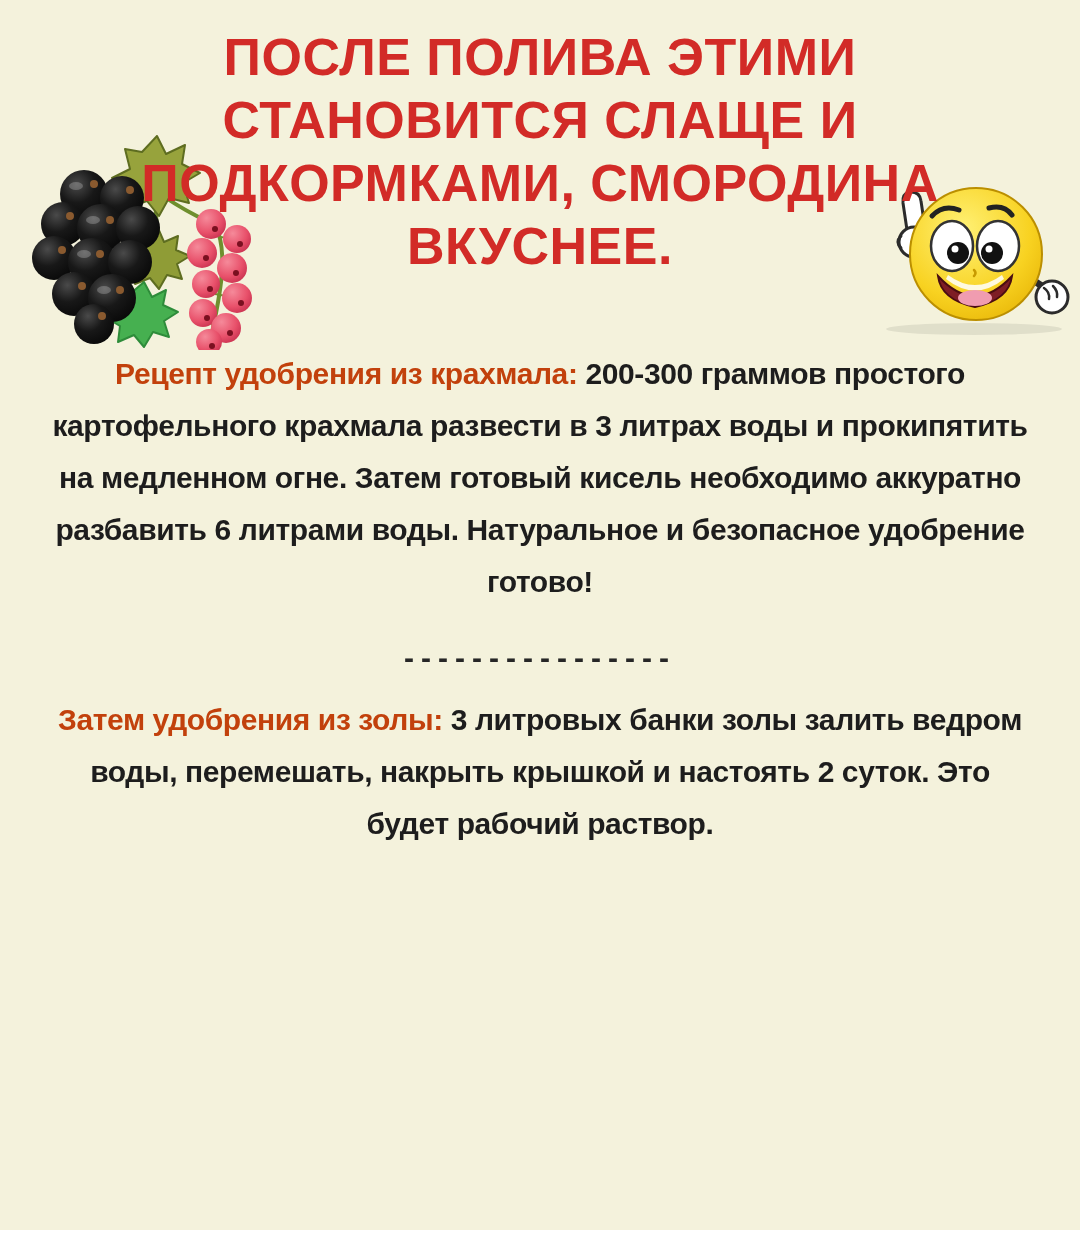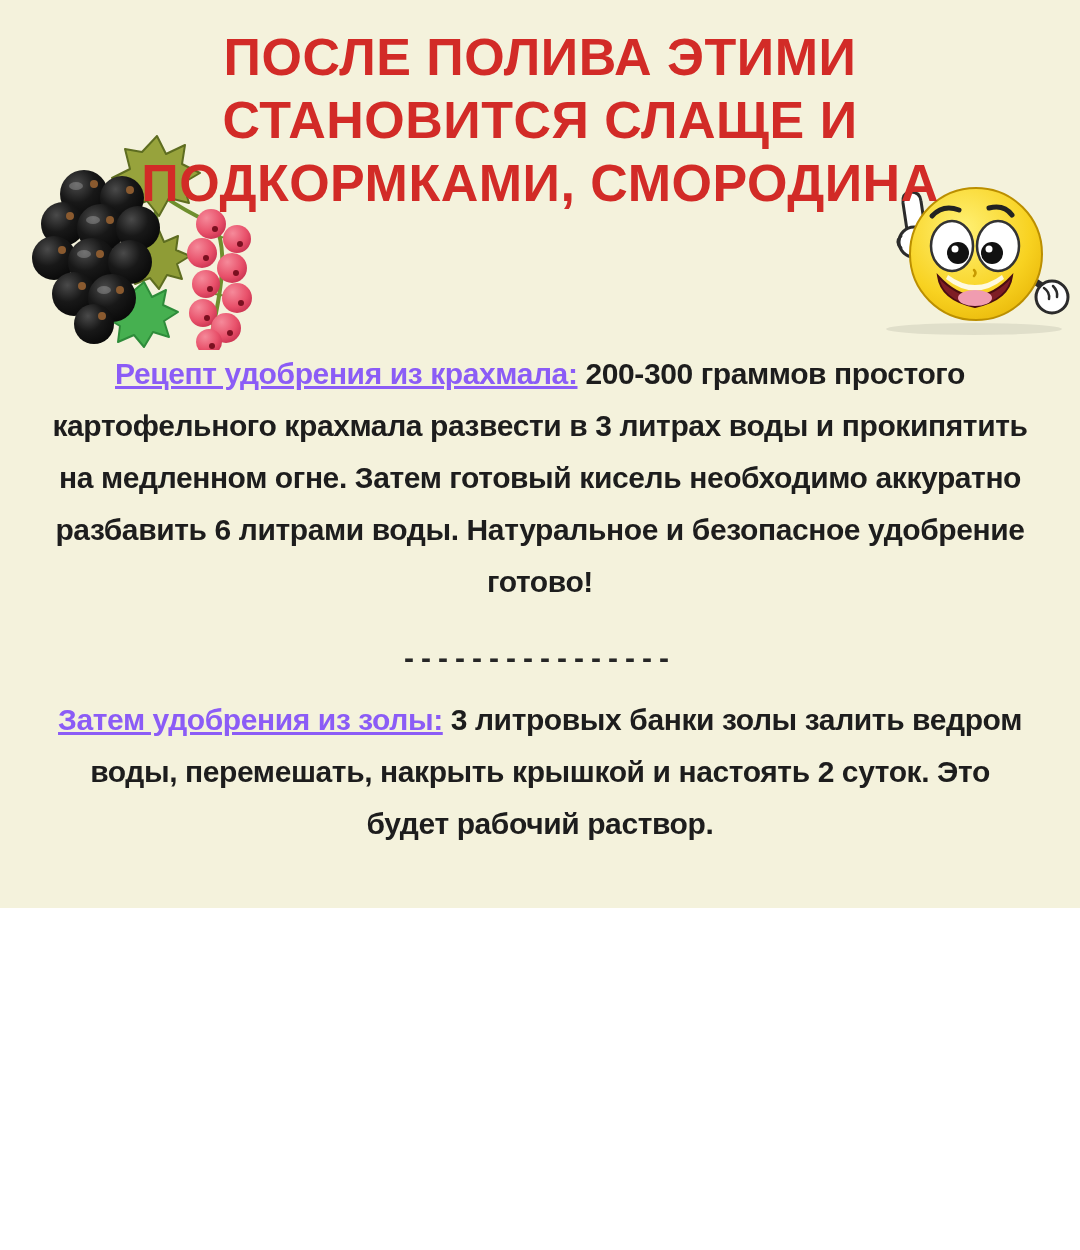--- a/index.html
+++ b/index.html
@@ -1,19 +1,19 @@
 <!DOCTYPE html>
 <html lang="ru"><head>
 <meta charset="utf-8">
 <style>
   html, body { margin: 0; padding: 0; }
   .poster {
     position: relative;
     width: 1080px;
-    height: 908px;
+    height: 1230px;
     background: #f4f2dc;
     font-family: "Liberation Sans", sans-serif;
     overflow: hidden;
   }
   .title-block {
     position: relative;
     z-index: 2;
     padding-top: 26px;
     text-align: center;
     color: #d22b27;
@@ -35,40 +35,41 @@
     left: 48px;
     right: 48px;
     text-align: center;
     color: #1d1d1d;
     font-weight: 700;
     font-size: 30px;
     line-height: 52px;
     letter-spacing: -0.4px;
   }
   .content p { margin: 0; }
-  .lead { color: #8b5cf6; text-decoration: underline; }
+  .lead { color: #c2410c; }
   .divider {
     margin: 24px 0 10px 0;
     font-weight: 700;
     font-size: 30px;
     letter-spacing: 7px;
     color: #262626;
     white-space: nowrap;
   }
   .proportion { margin-top: 60px !important; }
 </style>
 </head>
 <body>
 
 <div class="poster">
 
   <header class="title-block">
     <div>ПОСЛЕ ПОЛИВА ЭТИМИ</div>
     <div>СТАНОВИТСЯ СЛАЩЕ И</div>
     <div>ПОДКОРМКАМИ, СМОРОДИНА</div>
+    <div>ВКУСНЕЕ.</div>
   </header>
 
   <svg class="illus currants" viewBox="0 0 262 218" xmlns="http://www.w3.org/2000/svg">
     <defs>
       <radialGradient id="blackBerry" cx="0.35" cy="0.3" r="0.85">
         <stop offset="0" stop-color="#4a4a4a"></stop>
         <stop offset="0.45" stop-color="#181818"></stop>
         <stop offset="1" stop-color="#050505"></stop>
       </radialGradient>
       <radialGradient id="redBerry" cx="0.35" cy="0.3" r="0.9">

